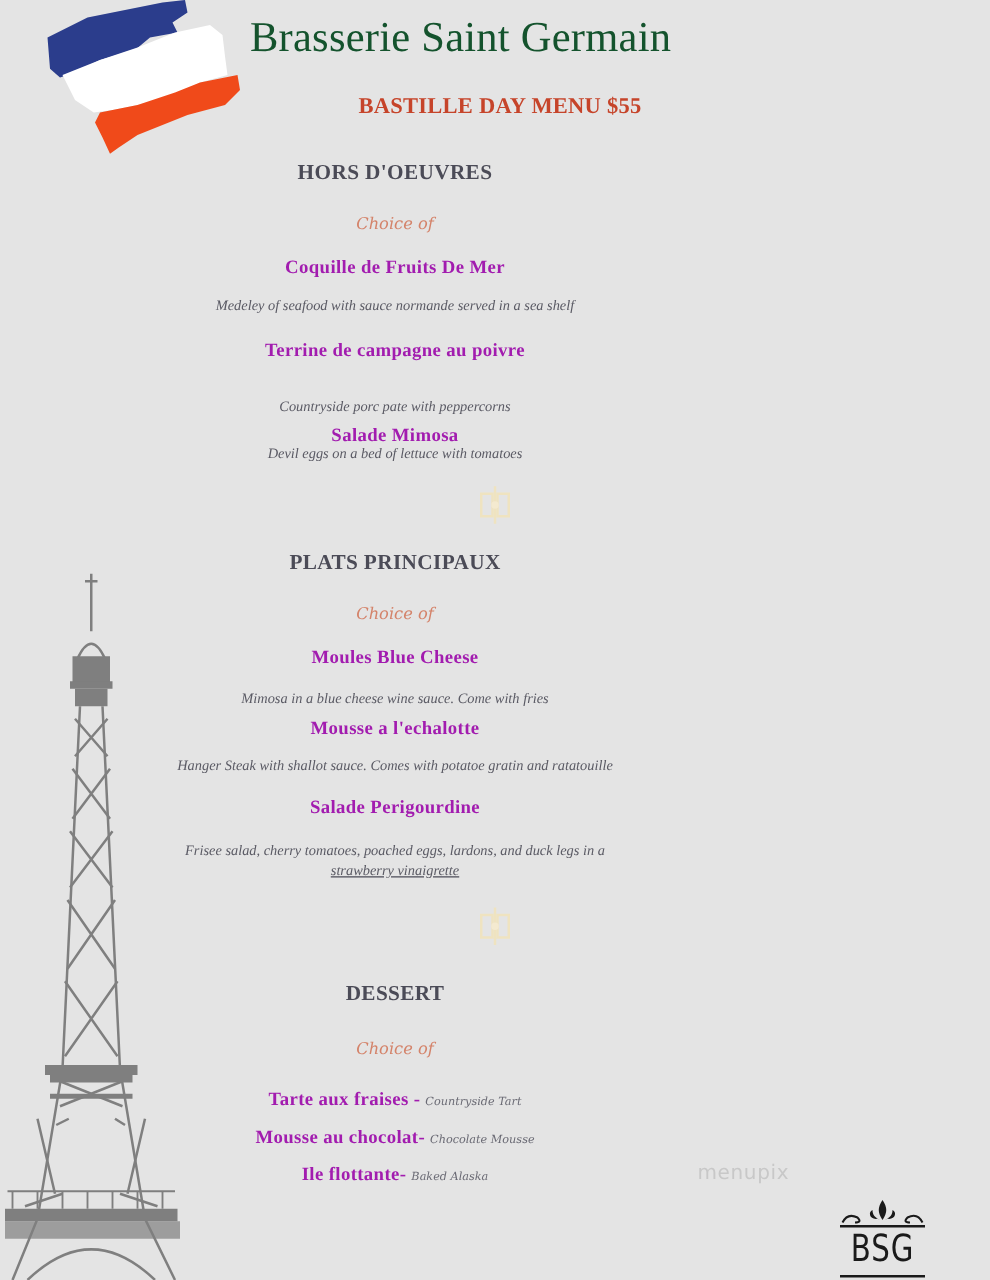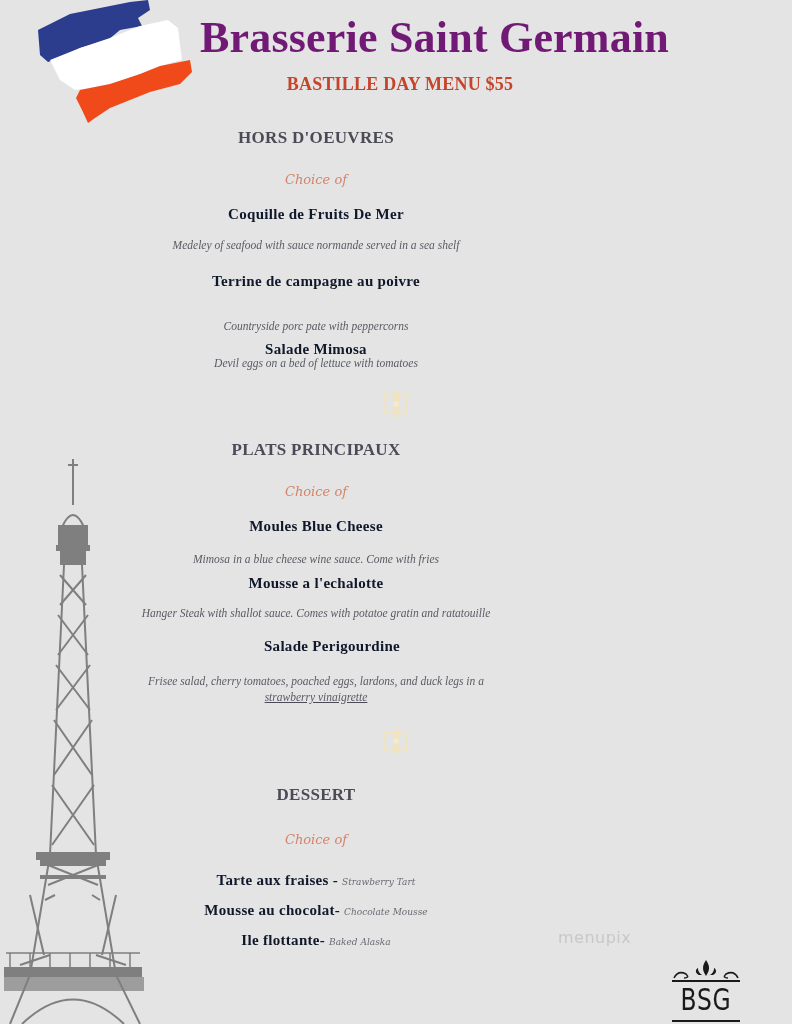--- a/index.html
+++ b/index.html
@@ -6,31 +6,31 @@
   html, body { width: 792px; height: 1024px; overflow: hidden; }
   body {
     background: #e4e4e4;
     position: relative;
     font-family: "Liberation Serif", "DejaVu Serif", serif;
     color: #4b4b57;
   }
   .flag { position: absolute; left: 30px; top: 0; width: 170px; height: 125px; }
   .title {
     position: absolute; left: 200px; top: 12px; width: 400px;
-    font-size: 44px; font-weight: bold; color: #701a75; letter-spacing: 0.2px;
+    font-size: 34px; font-weight: normal; color: #14532d; letter-spacing: 0.2px;
     white-space: nowrap;
   }
   .subtitle {
     position: absolute; left: 200px; top: 74px; width: 400px; text-align: center;
     font-size: 18px; font-weight: bold; color: #c6442a; letter-spacing: 0.2px;
   }
   .block { position: absolute; left: 0; width: 632px; text-align: center; }
   .section-title { font-size: 17px; font-weight: bold; color: #4b4b57; letter-spacing: 0.3px; }
   .choice { font-size: 13px; font-style: italic; color: #d4836a; font-family: "DejaVu Serif", serif; }
-  .dish { font-size: 15px; font-weight: bold; color: #0f172a; letter-spacing: 0.3px; }
+  .dish { font-size: 15px; font-weight: bold; color: #a21caf; letter-spacing: 0.3px; }
   .desc { font-size: 11.5px; font-style: italic; color: #5a5a64; line-height: 16px; }
   .script { font-size: 9px; font-style: italic; font-weight: normal; color: #6a6a74; font-family: "DejaVu Serif", serif; }
   .ornament { position: absolute; width: 34px; height: 34px; }
   .tower { position: absolute; left: 0; top: 455px; width: 160px; height: 569px; }
   .watermark {
     position: absolute; left: 558px; top: 928px;
     font-family: "DejaVu Sans", sans-serif; font-size: 16px; color: #c8c8c8; letter-spacing: 0.5px;
   }
   .bsg { position: absolute; left: 668px; top: 958px; width: 76px; height: 66px; }
   .bsg-text {
@@ -96,21 +96,21 @@
 </div>
 <div class="block" style="top:549px;">
   <span class="desc">Mimosa in a blue cheese wine sauce. Come with fries</span>
 </div>
 <div class="block" style="top:574px;">
   <span class="dish">Mousse a l'echalotte</span>
 </div>
 <div class="block" style="top:603px;">
   <span class="desc">Hanger Steak with shallot sauce. Comes with potatoe gratin and ratatouille</span>
 </div>
-<div class="block" style="top:637px;margin-left:16px;">
+<div class="block" style="top:637px;">
   <span class="dish">Salade Perigourdine</span>
 </div>
 <div class="block" style="top:671px;">
   <span class="desc">Frisee salad, cherry tomatoes, poached eggs, lardons, and  duck legs in a</span>
 </div>
 <div class="block" style="top:687px;text-decoration:underline;">
   <span class="desc">strawberry vinaigrette</span>
 </div>
 
 <svg class="ornament" style="left:379px;top:724px;" viewBox="0 0 34 34">
@@ -123,21 +123,21 @@
 </svg>
 
 <div class="block" style="top:785px;">
   <span class="section-title">DESSERT</span>
 </div>
 <div class="block" style="top:830px;">
   <span class="choice">Choice of</span>
 </div>
 <div class="block" style="top:871px;">
   <span class="dish">Tarte aux fraises -</span>
-  <span class="script">Strawberry Tart</span>
+  <span class="script">Countryside Tart</span>
 </div>
 <div class="block" style="top:901px;">
   <span class="dish">Mousse au chocolat-</span>
   <span class="script">Chocolate Mousse</span>
 </div>
 <div class="block" style="top:931px;">
   <span class="dish">Ile flottante-</span>
   <span class="script">Baked Alaska</span>
 </div>
 

